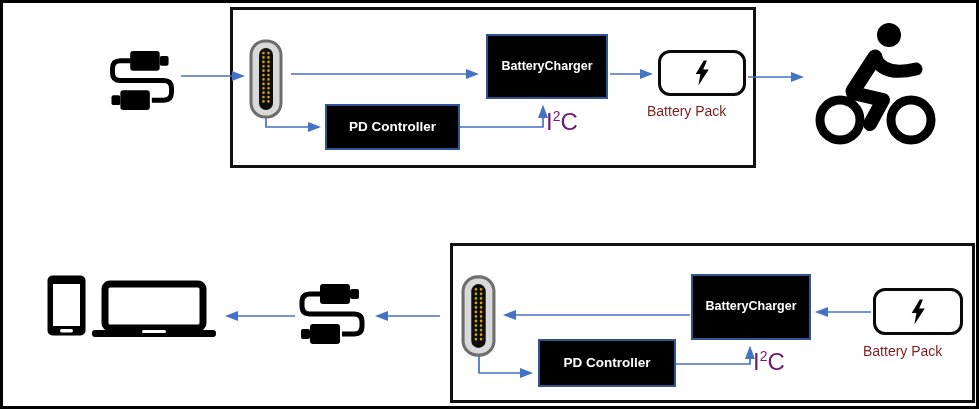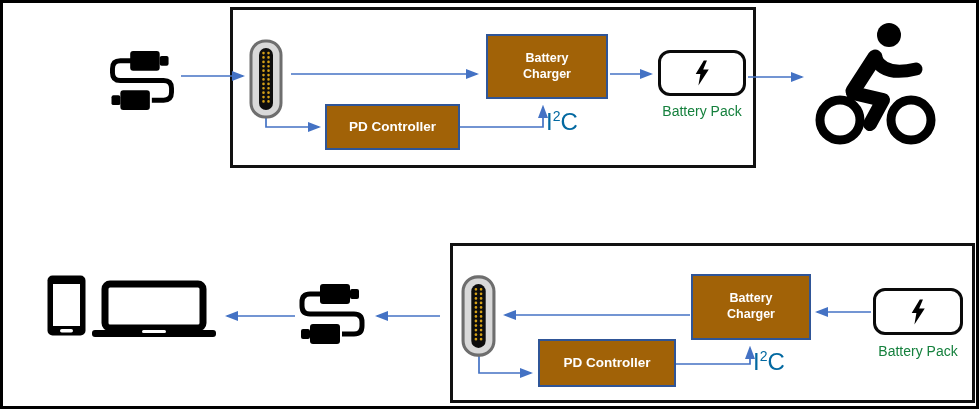--- a/index.html
+++ b/index.html
@@ -14,25 +14,25 @@
   }
   .abs{position:absolute;}
   .sys-box{
     position:absolute;
     border:3px solid #111;
     background:transparent;
     box-sizing:border-box;
   }
   .blue-box{
     position:absolute;
-    background:#a16207;
+    background:#000000;
     border:2px solid #2F5597;
     box-sizing:border-box;
     display:flex;
-    flex-direction:column;
+    flex-direction:row;
     align-items:center;
     justify-content:center;
     color:#fff;
     font-weight:bold;
     text-align:center;
     line-height:1.25;
   }
   .blue-box.charger{font-size:12.5px;}
   .blue-box.pd{font-size:13.5px;}
   .battery-pack{
@@ -40,28 +40,28 @@
     background:#fff;
     border:3px solid #0a0a0a;
     border-radius:12px;
     box-sizing:border-box;
     display:flex;
     align-items:center;
     justify-content:center;
   }
   .diagram-label{
     position:absolute;
-    color:#15803d;
+    color:#7f1d1d;
     font-size:14px;
-    text-align:center;
+    text-align:left;
     white-space:nowrap;
   }
   .i2c-label{
     position:absolute;
-    color:#0369a1;
+    color:#701a75;
     font-size:24px;
     line-height:1.1;
     white-space:nowrap;
   }
   .i2c-label sup{
     font-size:14px;
     vertical-align:super;
     line-height:0;
   }
   svg{display:block;}

